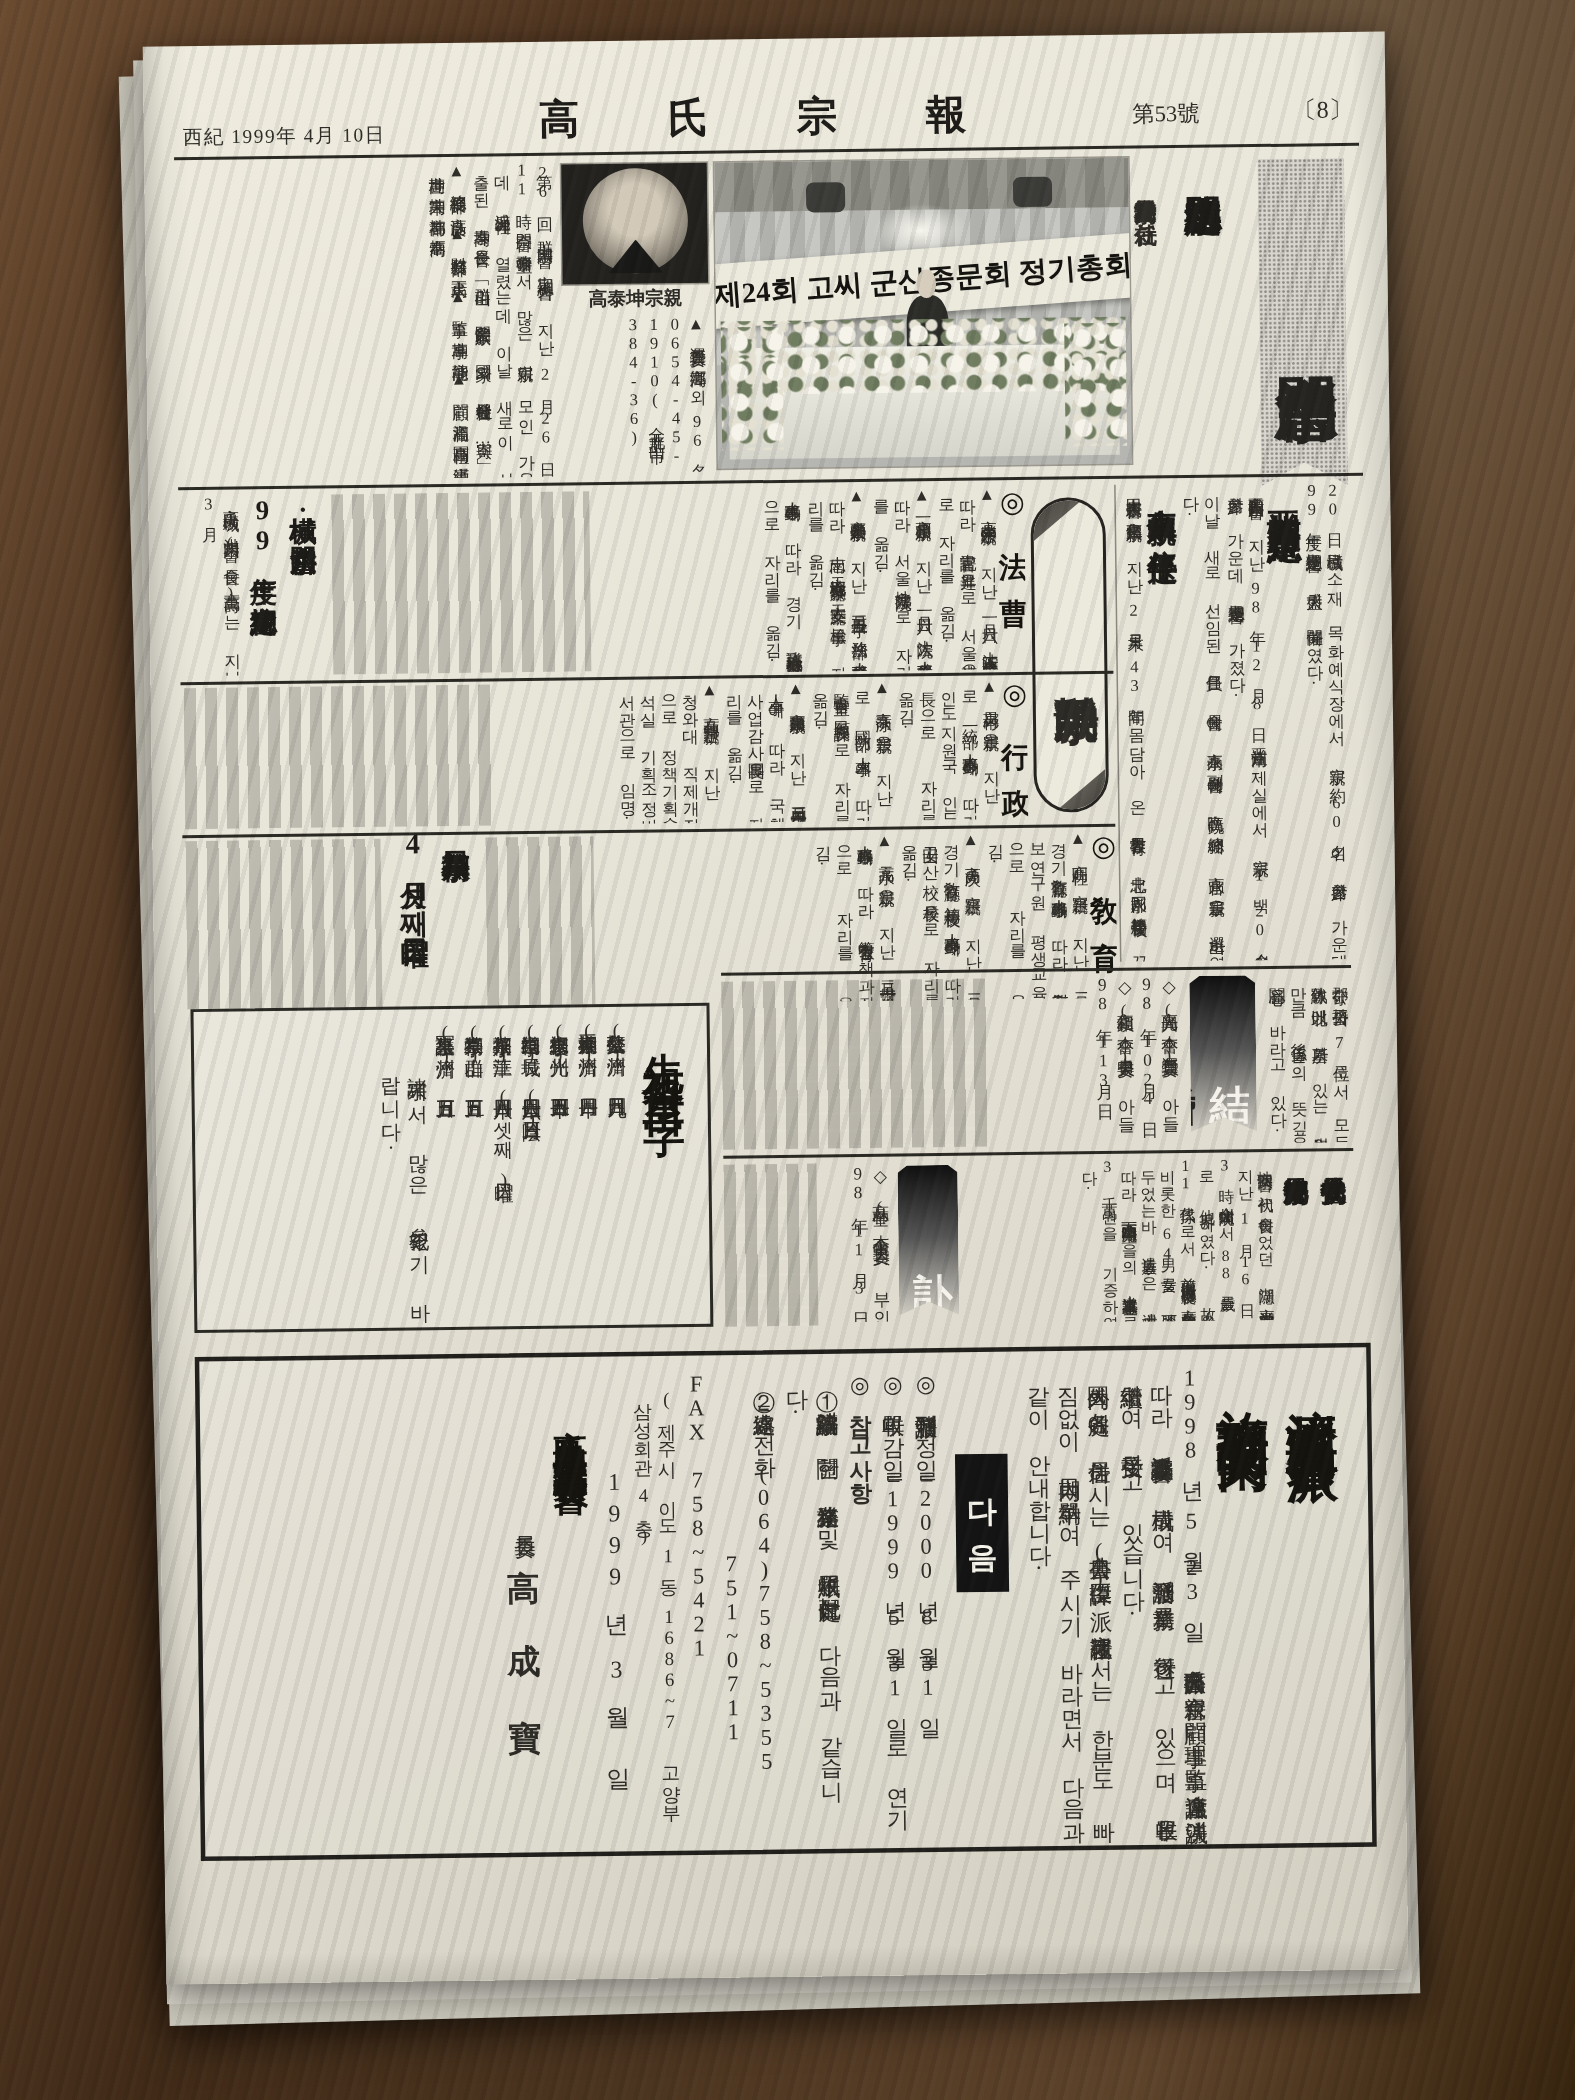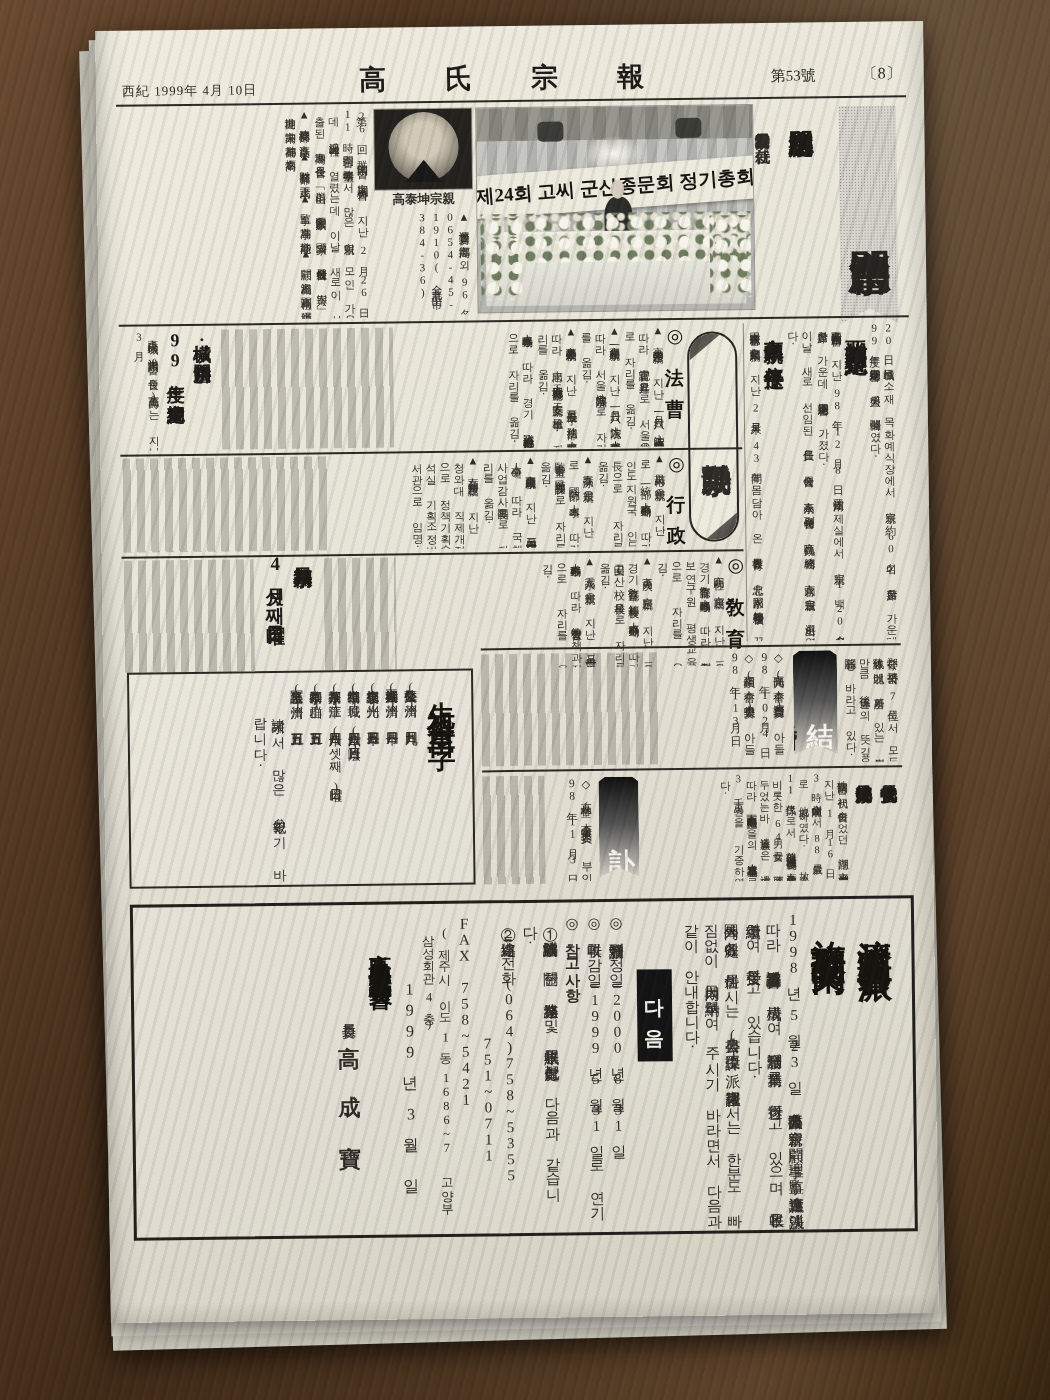--- a/index.html
+++ b/index.html
@@ -28,21 +28,21 @@
                linear-gradient(0deg, rgba(0,0,0,0.10) 0, rgba(0,0,0,0) 20px);}
   .abs{position:absolute;}
   .v{writing-mode:vertical-rl;text-orientation:upright;}
   .v p,.v h2,.v h3{margin:0 2px;}
   .hrule{position:absolute;background:#2a2923;}
   .vrule{position:absolute;background:#8a877d;width:1px;}
 
   
   .hdr-date{left:26px;top:52px;font-size:13px;letter-spacing:1px;}
   .hdr-title{left:0;right:0;top:34px;text-align:center;font-size:27px;font-weight:bold;letter-spacing:16px;color:#1d1c18;}
-  .hdr-issue{right:108px;top:44px;font-size:15px;}
+  .hdr-issue{right:124px;top:44px;font-size:15px;}
   .hdr-page{right:22px;top:42px;font-size:16px;}
 
   
   .halftone{background-color:#d7d5cd;background-image:radial-gradient(#8f8d86 0.8px, rgba(0,0,0,0) 0.9px);background-size:3px 3px;}
   .sec-banner{left:742px;top:84px;width:58px;height:218px;font-size:42px;font-weight:bold;color:#262420;
     text-align:center;clip-path:polygon(0 0,100% 0,100% 100%,50% 93%,0 100%);padding-top:6px;box-sizing:border-box;}
   .ribbon{display:flex;flex-direction:column;align-items:center;justify-content:space-around;
     background:linear-gradient(180deg,#101010 0%,#555 48%,#cfccc2 100%);
     clip-path:polygon(0 5%,16% 0,84% 0,100% 5%,100% 100%,50% 91%,0 100%);
     font-weight:bold;}

